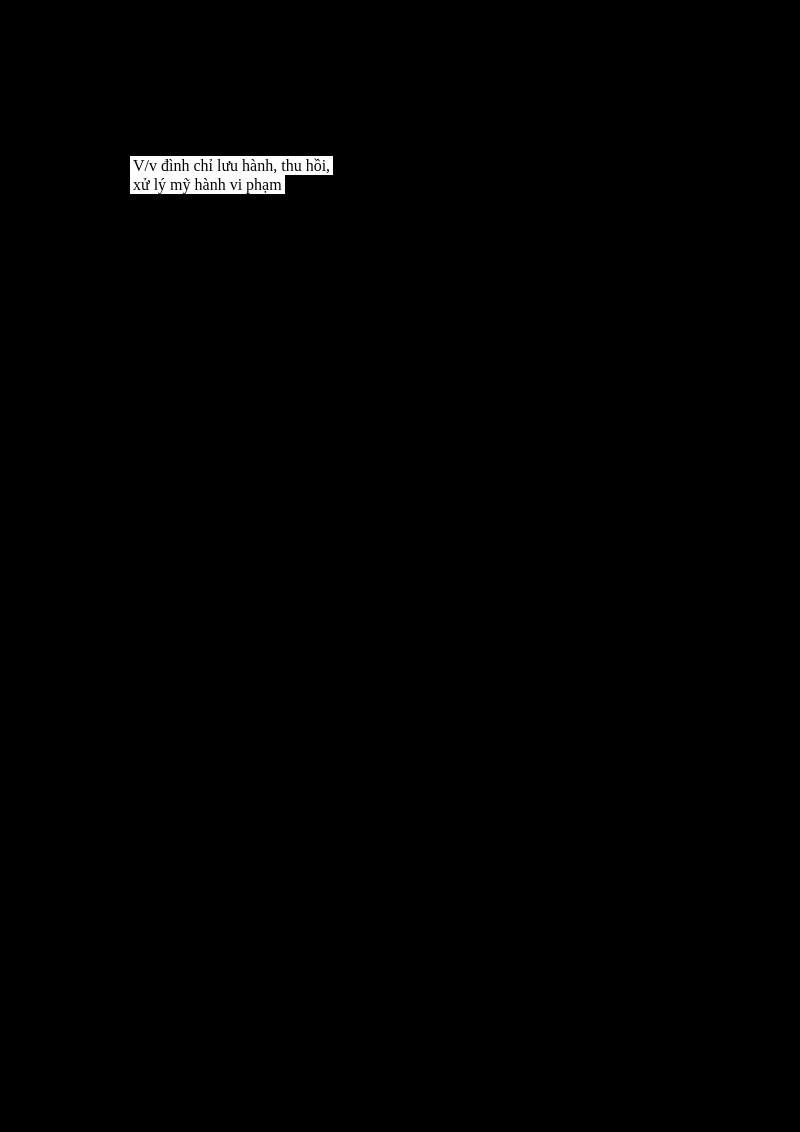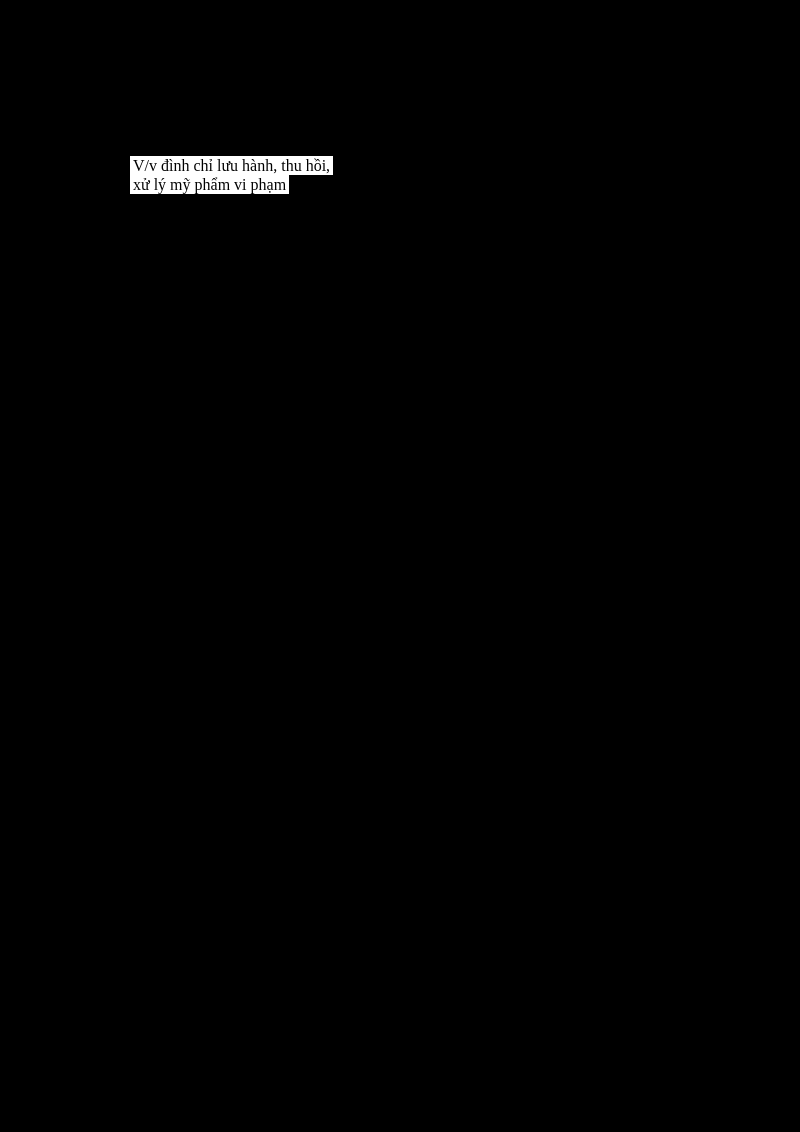--- a/index.html
+++ b/index.html
@@ -39,16 +39,16 @@
 </style>
 </head>
 <body>
 
 <div class="page">
   <div class="subject-block">
     <div class="subject-row">
       <span class="subject-line">V/v đình chỉ lưu hành, thu hồi,</span>
     </div>
     <div class="subject-row">
-      <span class="subject-line">xử lý mỹ phẩm vi phạm</span>
+      <span class="subject-line">xử lý mỹ hành vi phạm</span>
     </div>
   </div>
 </div>
 
 </body></html>

